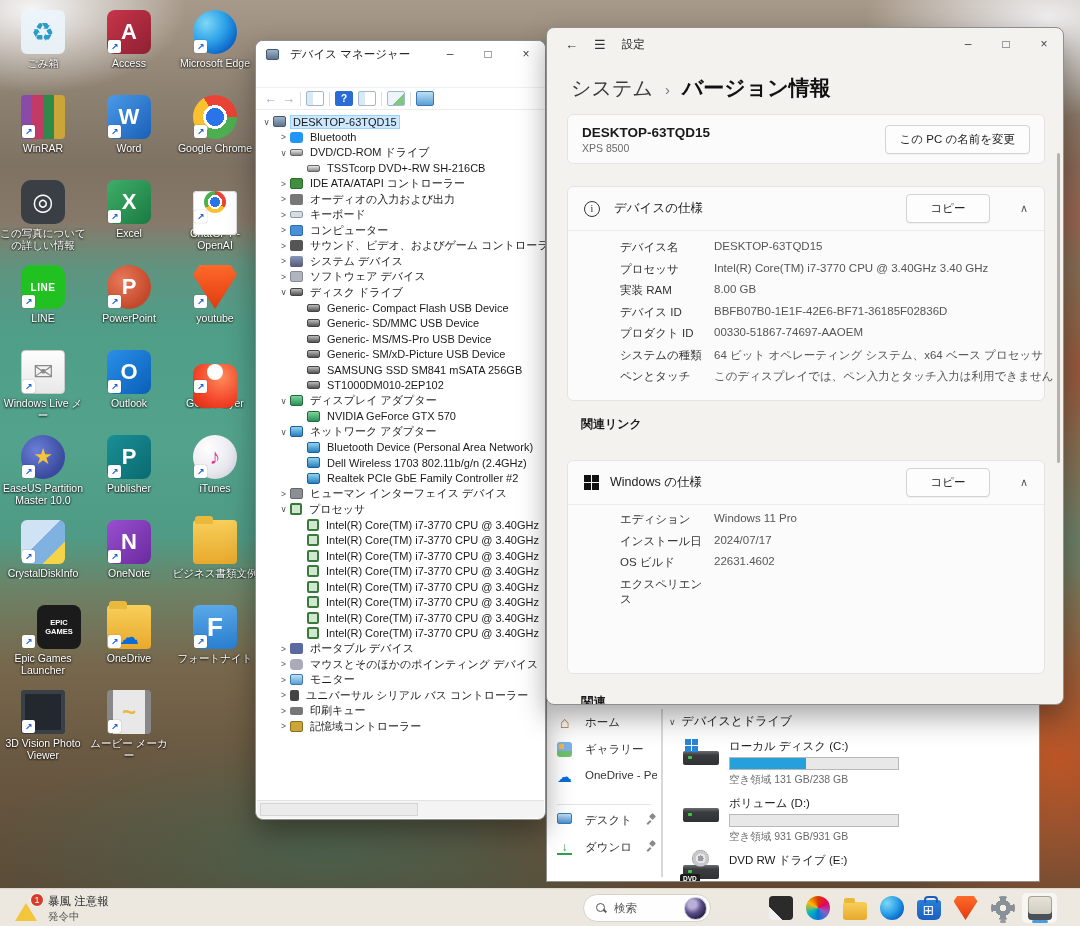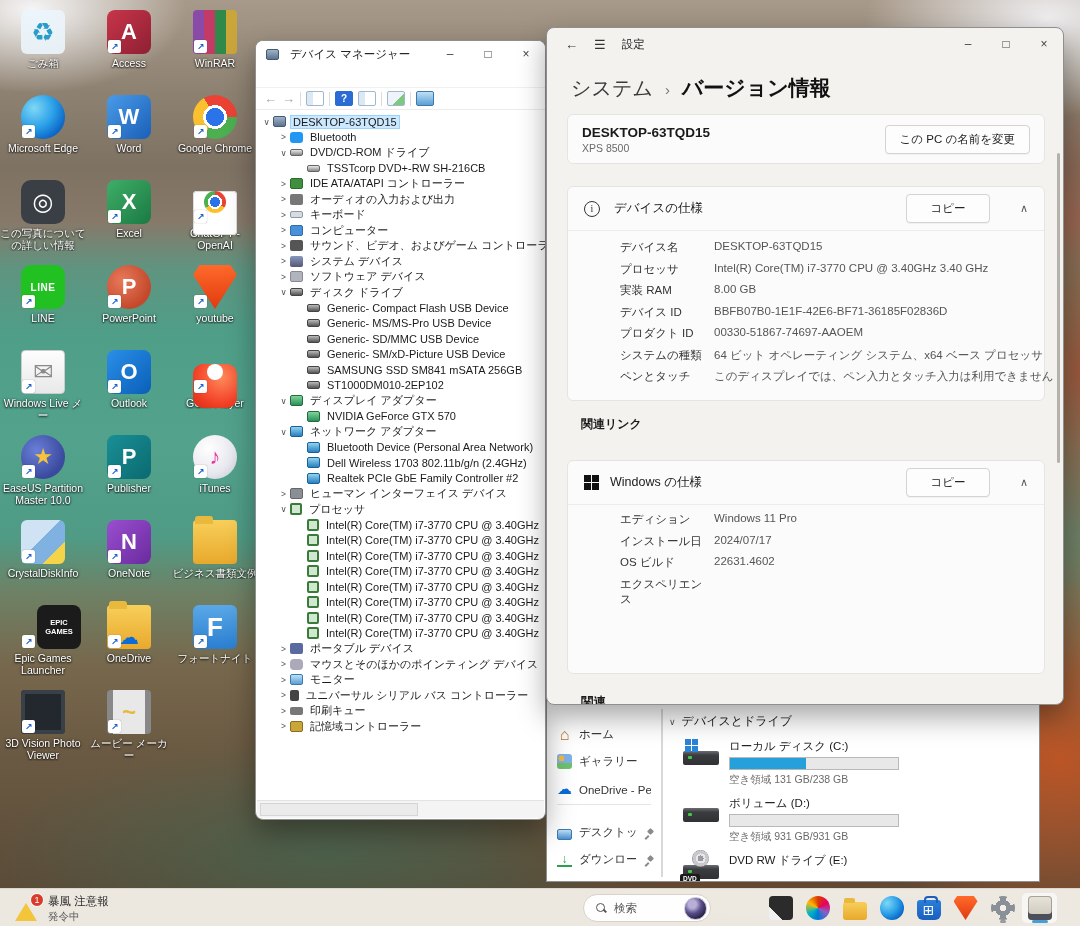--- a/index.html
+++ b/index.html
@@ -115,21 +115,21 @@
   .ic-monitor{ background:linear-gradient(#bfe0f5,#5a9fd4); border:1px solid #3a7ab0; }
   .ic-usb{ background:#444; width:9px; }
   .ic-printer{ background:#777; height:8px; }
   .ic-storage{ background:#caa53a; border:1px solid #8a6f1f; }
   .dm-hscroll{ position:absolute; left:1px; right:1px; bottom:1px; height:18px; background:#f4f4f4; border-top:1px solid #e3e3e3; }
   .dm-hthumb{ position:absolute; left:3px; top:2px; width:55%; height:13px; background:#ebebeb; border:1px solid #d5d5d5; }
   
   .explorer{ left:546px; top:700px; width:494px; height:182px; border-radius:0; box-shadow:none; }
   .ex-side{ position:absolute; left:0; top:0; bottom:0; width:114px; background:#fff; padding-top:14px; }
   .ex-divider{ position:absolute; left:114px; top:8px; bottom:4px; width:2px; background:#d8d8d8; }
-  .side-item{ display:flex; align-items:flex-end; gap:7px; height:27px; padding-left:10px; font-size:11.5px; color:#333; }
+  .side-item{ display:flex; align-items:flex-start; gap:13px; height:27px; padding-left:10px; font-size:11.5px; color:#333; }
   .side-label{ white-space:nowrap; overflow:hidden; max-width:72px; }
   .si{ width:15px; height:15px; flex:none; display:flex; align-items:center; justify-content:center; }
   .ic-home::before{ content:"⌂"; color:#b8762a; font-size:16px; }
   .ic-gallery{ border-radius:3px; background:
       radial-gradient(circle at 30% 30%, #f5b84a 0 3px, transparent 3px),
       linear-gradient(#7fb2e8 60%, #6ec26e 60%); }
   .ic-cloud::before{ content:"☁"; color:#0a6cd6; font-size:15px; }
   .ic-desktopmon{ background:linear-gradient(#bfe0f5,#4a8fd0); border:1px solid #3a7ab0; height:11px; border-radius:2px; }
   .ic-download{ border-bottom:2px solid #2e9e4f; }
   .ic-download::before{ content:"↓"; color:#2e9e4f; font-weight:bold; font-size:12px; }
@@ -259,35 +259,35 @@
     <div class="dicon-art">
       <span class="art ic-access">
         <span class="glyph">A</span>
       </span>
       <span class="sc"></span>
     </div>
     <div class="dlabel">Access</div>
   </div>
       <div class="dicon">
     <div class="dicon-art">
+      <span class="art ic-edge">
+        <span class="glyph"></span>
+      </span>
+      <span class="sc"></span>
+    </div>
+    <div class="dlabel">Microsoft Edge</div>
+  </div>
+      <div class="dicon">
+    <div class="dicon-art">
       <span class="art ic-winrar">
         <span class="glyph"></span>
       </span>
       <span class="sc"></span>
     </div>
     <div class="dlabel">WinRAR</div>
-  </div>
-      <div class="dicon">
-    <div class="dicon-art">
-      <span class="art ic-edge">
-        <span class="glyph"></span>
-      </span>
-      <span class="sc"></span>
-    </div>
-    <div class="dlabel">Microsoft Edge</div>
   </div>
       <div class="dicon">
     <div class="dicon-art">
       <span class="art ic-word">
         <span class="glyph">W</span>
       </span>
       <span class="sc"></span>
     </div>
     <div class="dlabel">Word</div>
   </div>
@@ -658,26 +658,26 @@
     <span class="tlabel">ディスク ドライブ</span>
   </div>
         <div class="titem" style="padding-left: 38px;">
     <span class="chev"></span>
     <span class="ti ic-disk"></span>
     <span class="tlabel">Generic- Compact Flash USB Device</span>
   </div>
         <div class="titem" style="padding-left: 38px;">
     <span class="chev"></span>
     <span class="ti ic-disk"></span>
+    <span class="tlabel">Generic- SD/MMC USB Device</span>
+  </div>
+        <div class="titem" style="padding-left: 38px;">
+    <span class="chev"></span>
+    <span class="ti ic-disk"></span>
     <span class="tlabel">Generic- MS/MS-Pro USB Device</span>
-  </div>
-        <div class="titem" style="padding-left: 38px;">
-    <span class="chev"></span>
-    <span class="ti ic-disk"></span>
-    <span class="tlabel">Generic- SD/MMC USB Device</span>
   </div>
         <div class="titem" style="padding-left: 38px;">
     <span class="chev"></span>
     <span class="ti ic-disk"></span>
     <span class="tlabel">Generic- SM/xD-Picture USB Device</span>
   </div>
         <div class="titem" style="padding-left: 38px;">
     <span class="chev"></span>
     <span class="ti ic-disk"></span>
     <span class="tlabel">SAMSUNG SSD SM841 mSATA 256GB</span>

